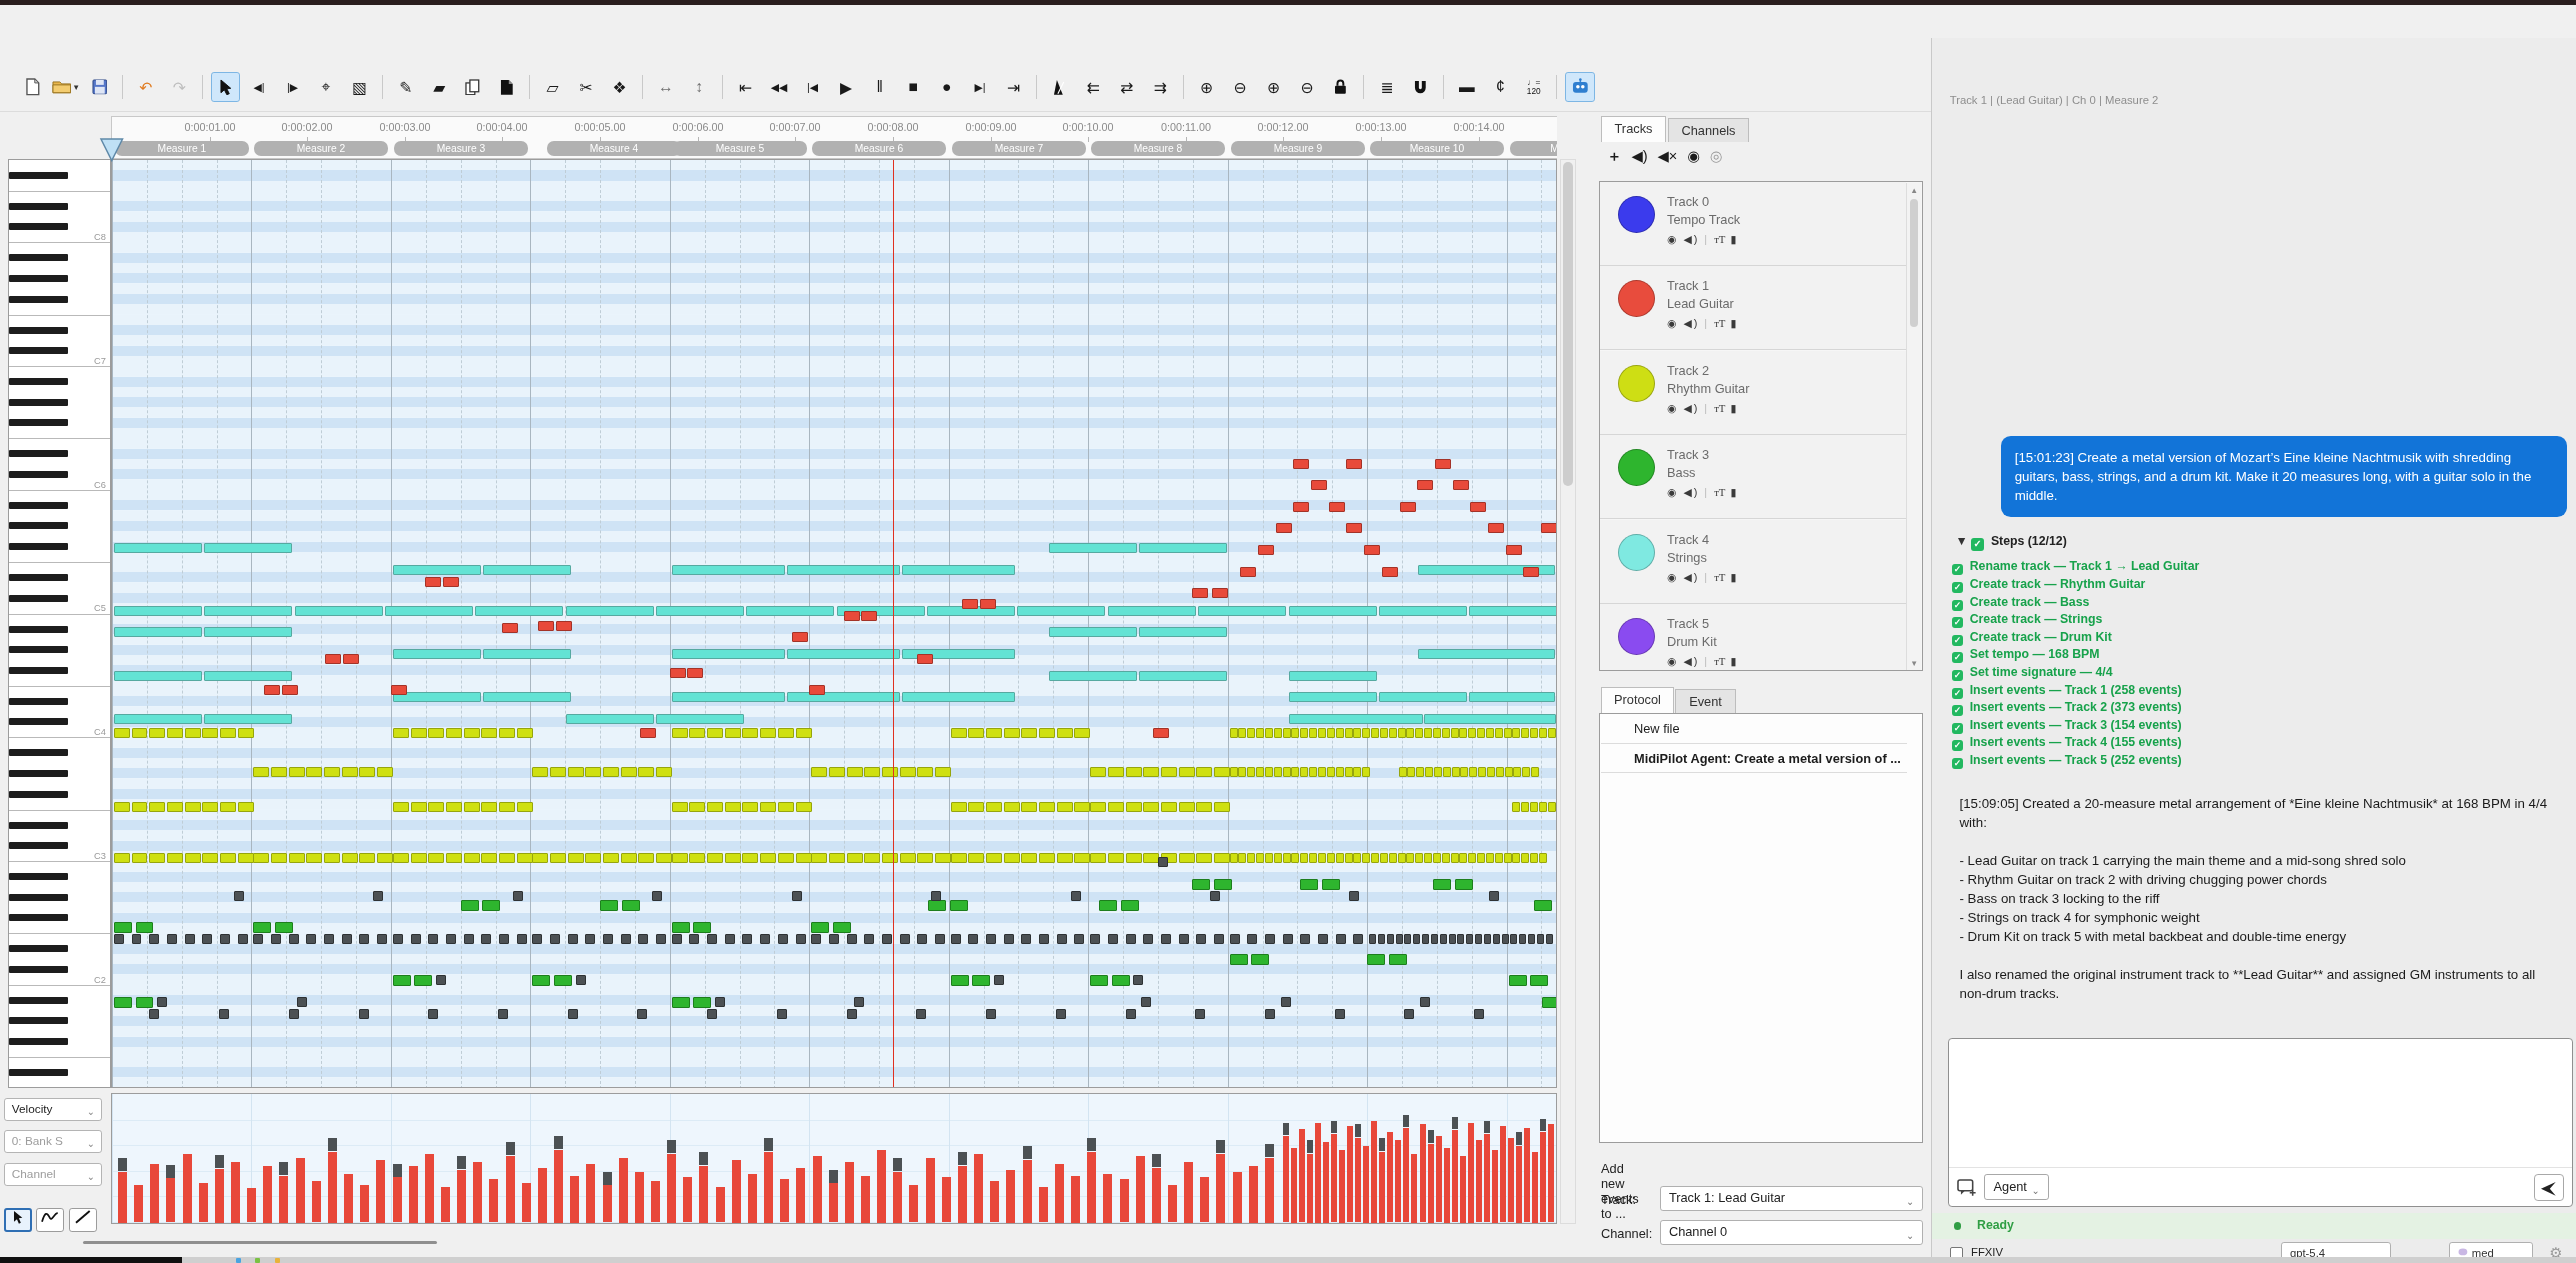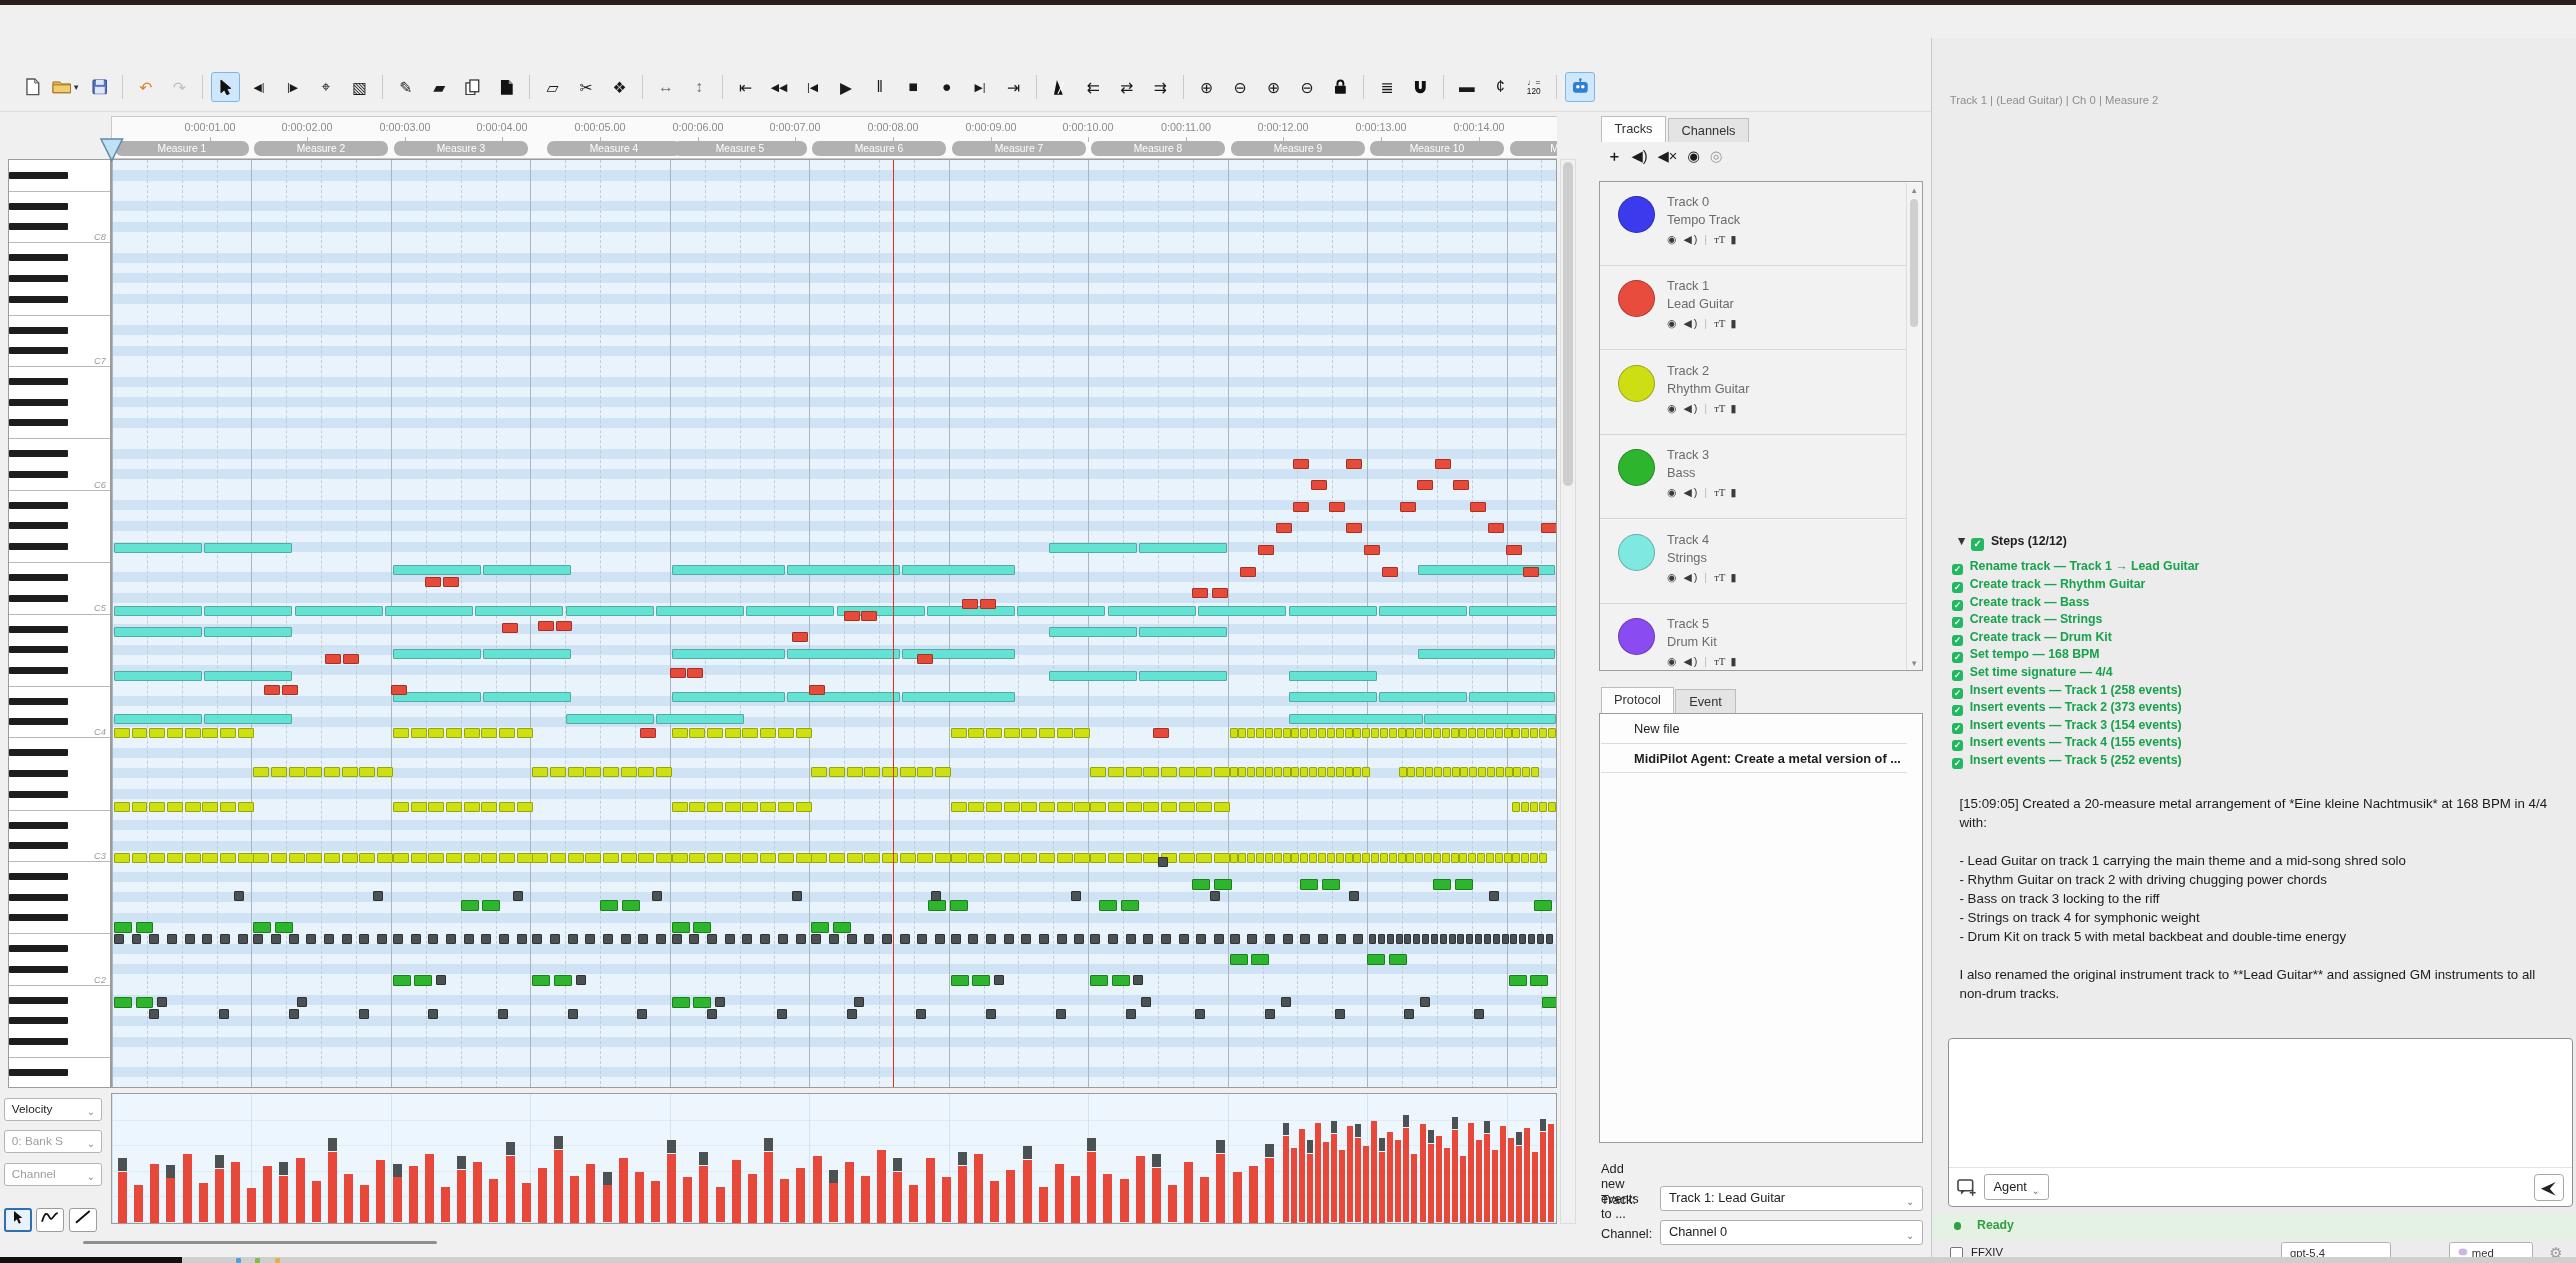--- a/index.html
+++ b/index.html
@@ -25,21 +25,21 @@
   
   #ruler { left:111px; top:116px; width:1446px; height:43px; background:#fafafa; border:1px solid #c8c8c8; border-right:none; overflow:hidden; }
   .seclabel { position:absolute; top:3.9px; font-size:10.8px; color:#8a8a8a; transform:translateX(-50%); }
   .sectick { position:absolute; top:19.6px; width:1px; height:5.9px; background:#b5b5b5; }
   .pill { position:absolute; top:23.6px; height:15.7px; background:#b1b1b1; border-radius:6.9px; color:#fff; font-size:10.3px;
      text-align:center; line-height:15.7px; }
   #cursor-tri { left:99px; top:137px; width:25.5px; height:25.5px; z-index:6; }
   #keys { left:7.9px; top:159px; width:103px; height:929px; background:#fff; border:1px solid #9c9c9c; overflow:hidden; }
   .blackkey { position:absolute; left:0; width:59px; height:6.9px; background:#1d1d1d; border-radius:1px; }
   .keyline { position:absolute; left:0; width:103px; height:1px; background:#b9b9b9; }
-  .octlabel { position:absolute; right:3.9px; font-size:9.3px; color:#9a9a9a;font-style:italic; }
+  .octlabel { position:absolute; right:3.9px; font-size:9.3px; color:#9a9a9a; }
   #roll { left:111px; top:159px; width:1446px; height:929px; background:#eaf4fc; border:1px solid #9c9c9c; overflow:hidden; }
   .stripe { position:absolute; left:0; width:1446px; }
   .gl-solid { position:absolute; top:0; width:1px; height:929px; background:#a9b6c0; }
   .gl-dash { position:absolute; top:0; width:0; height:929px; border-left:1px dashed #bfcdd6; }
   .note { position:absolute; border:1px solid rgba(40,60,60,.55); border-radius:1px; }
   .n-cyan { background:#63e3d4; border-color:#56a9a0; }
   .n-red { background:#e84a3a; border-color:#a33328; }
   .n-yel { background:#cfe011; border-color:#96a50d; }
   .n-grn { background:#2eb52e; border-color:#1d7e1d; }
   .n-gry { background:#4c5154; border-color:#2e3234; }
@@ -1264,20 +1264,21 @@
       </div>
       <div class="lbl" style="left: 1601px; top: 1161px;">Add new events to ...</div>
       <div class="lbl" style="left: 1601px; top: 1192px;">Track:</div>
       <div class="dd" style="left: 1660px; top: 1186px; width: 263px;"><span>Track 1: Lead Guitar</span><span class="ddcar">⌄</span></div>
       <div class="lbl" style="left: 1601px; top: 1226px;">Channel:</div>
       <div class="dd" style="left: 1660px; top: 1220px; width: 263px;"><span>Channel 0</span><span class="ddcar">⌄</span></div>
     </div>
 
   <div class="abs" id="pilot">
     <div id="pilotctx">Track 1 | (Lead Guitar) | Ch 0 | Measure 2</div>
+    <div id="bubble">[15:01:23] Create a metal version of Mozart’s Eine kleine Nachtmusik with shredding guitars, bass, strings, and a drum kit. Make it 20 measures long, with a guitar solo in the middle.</div>
     <div id="stepshdr"><span style="color:#333">▼ </span><span class="chk">✓</span><span>Steps (12/12)</span></div>
     <div id="stepslist"></div>
     <div id="answer">[15:09:05] Created a 20-measure metal arrangement of *Eine kleine Nachtmusik* at 168 BPM in 4/4 with:
 
 - Lead Guitar on track 1 carrying the main theme and a mid-song shred solo
 - Rhythm Guitar on track 2 with driving chugging power chords
 - Bass on track 3 locking to the riff
 - Strings on track 4 for symphonic weight
 - Drum Kit on track 5 with metal backbeat and double-time energy
 

